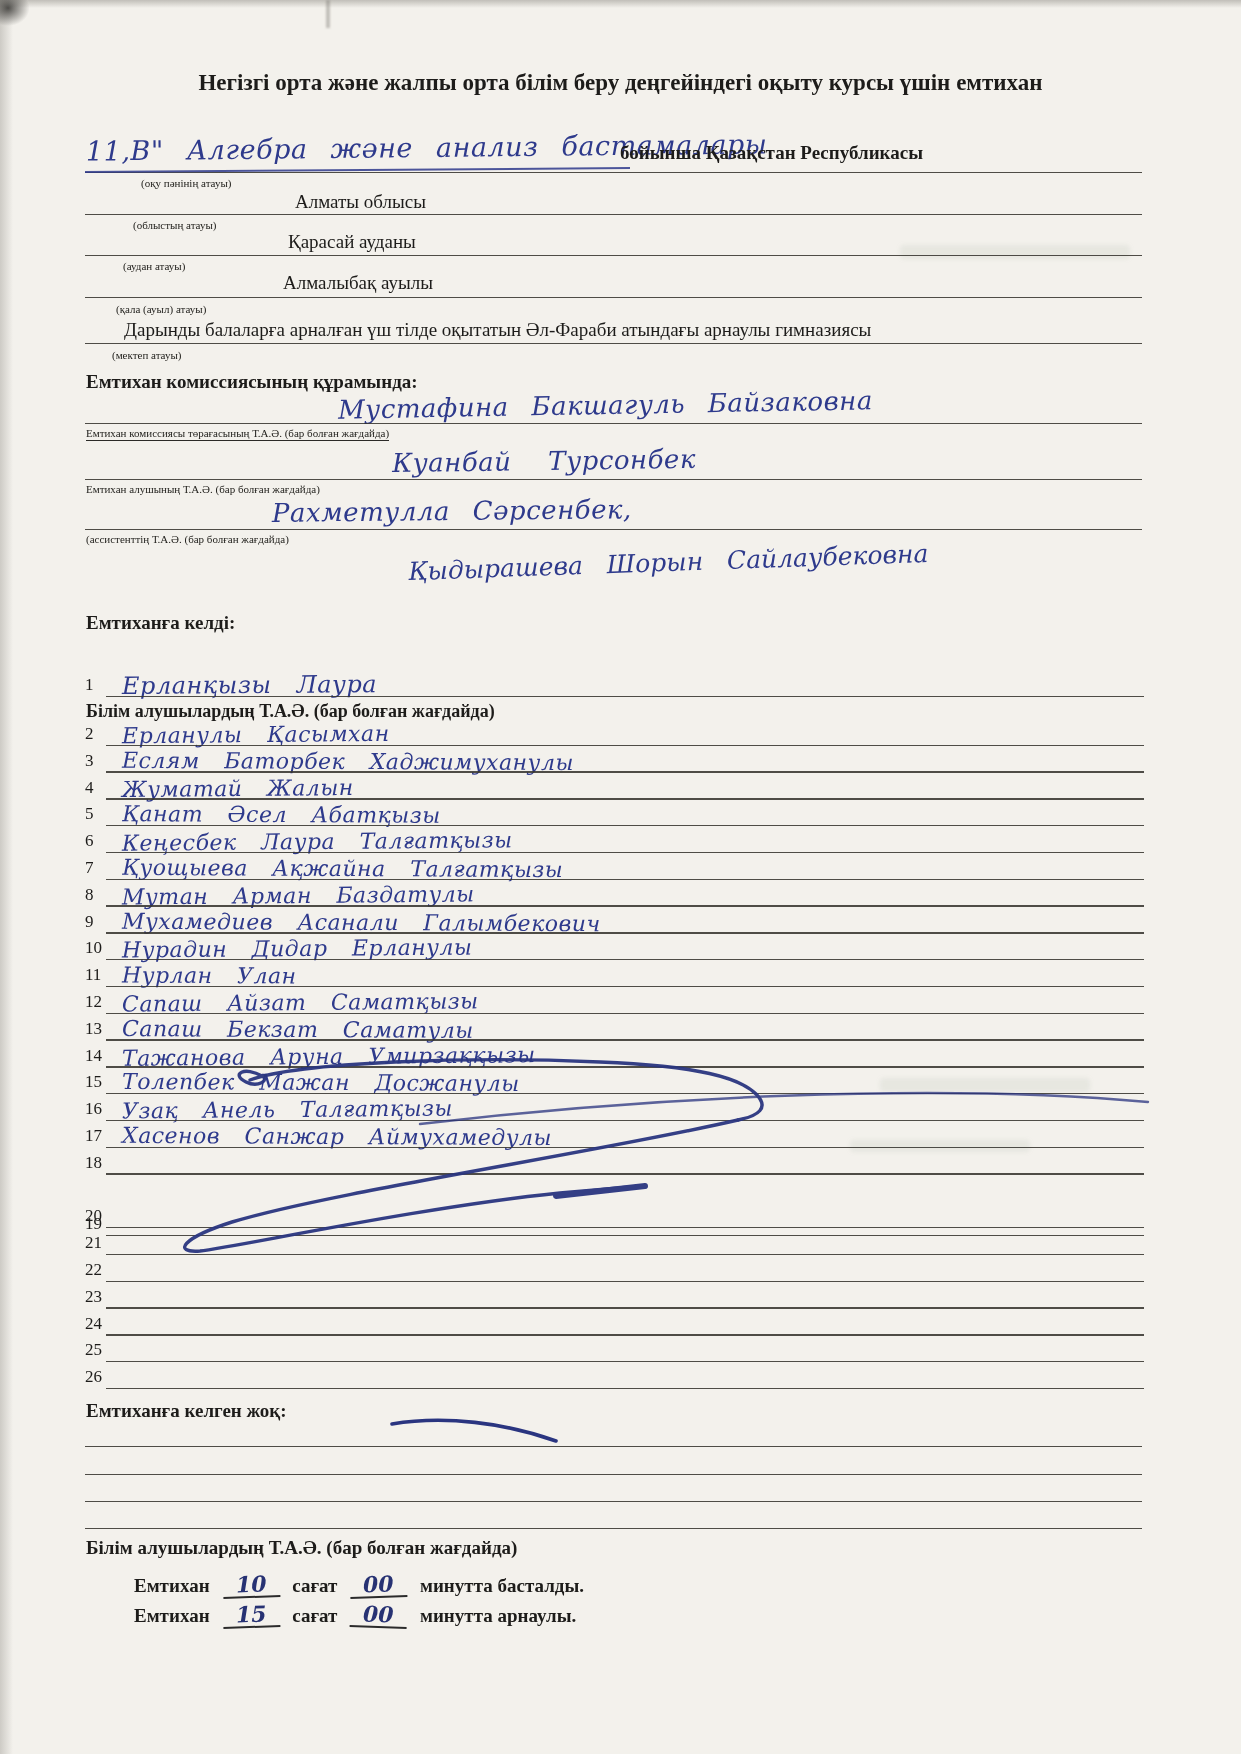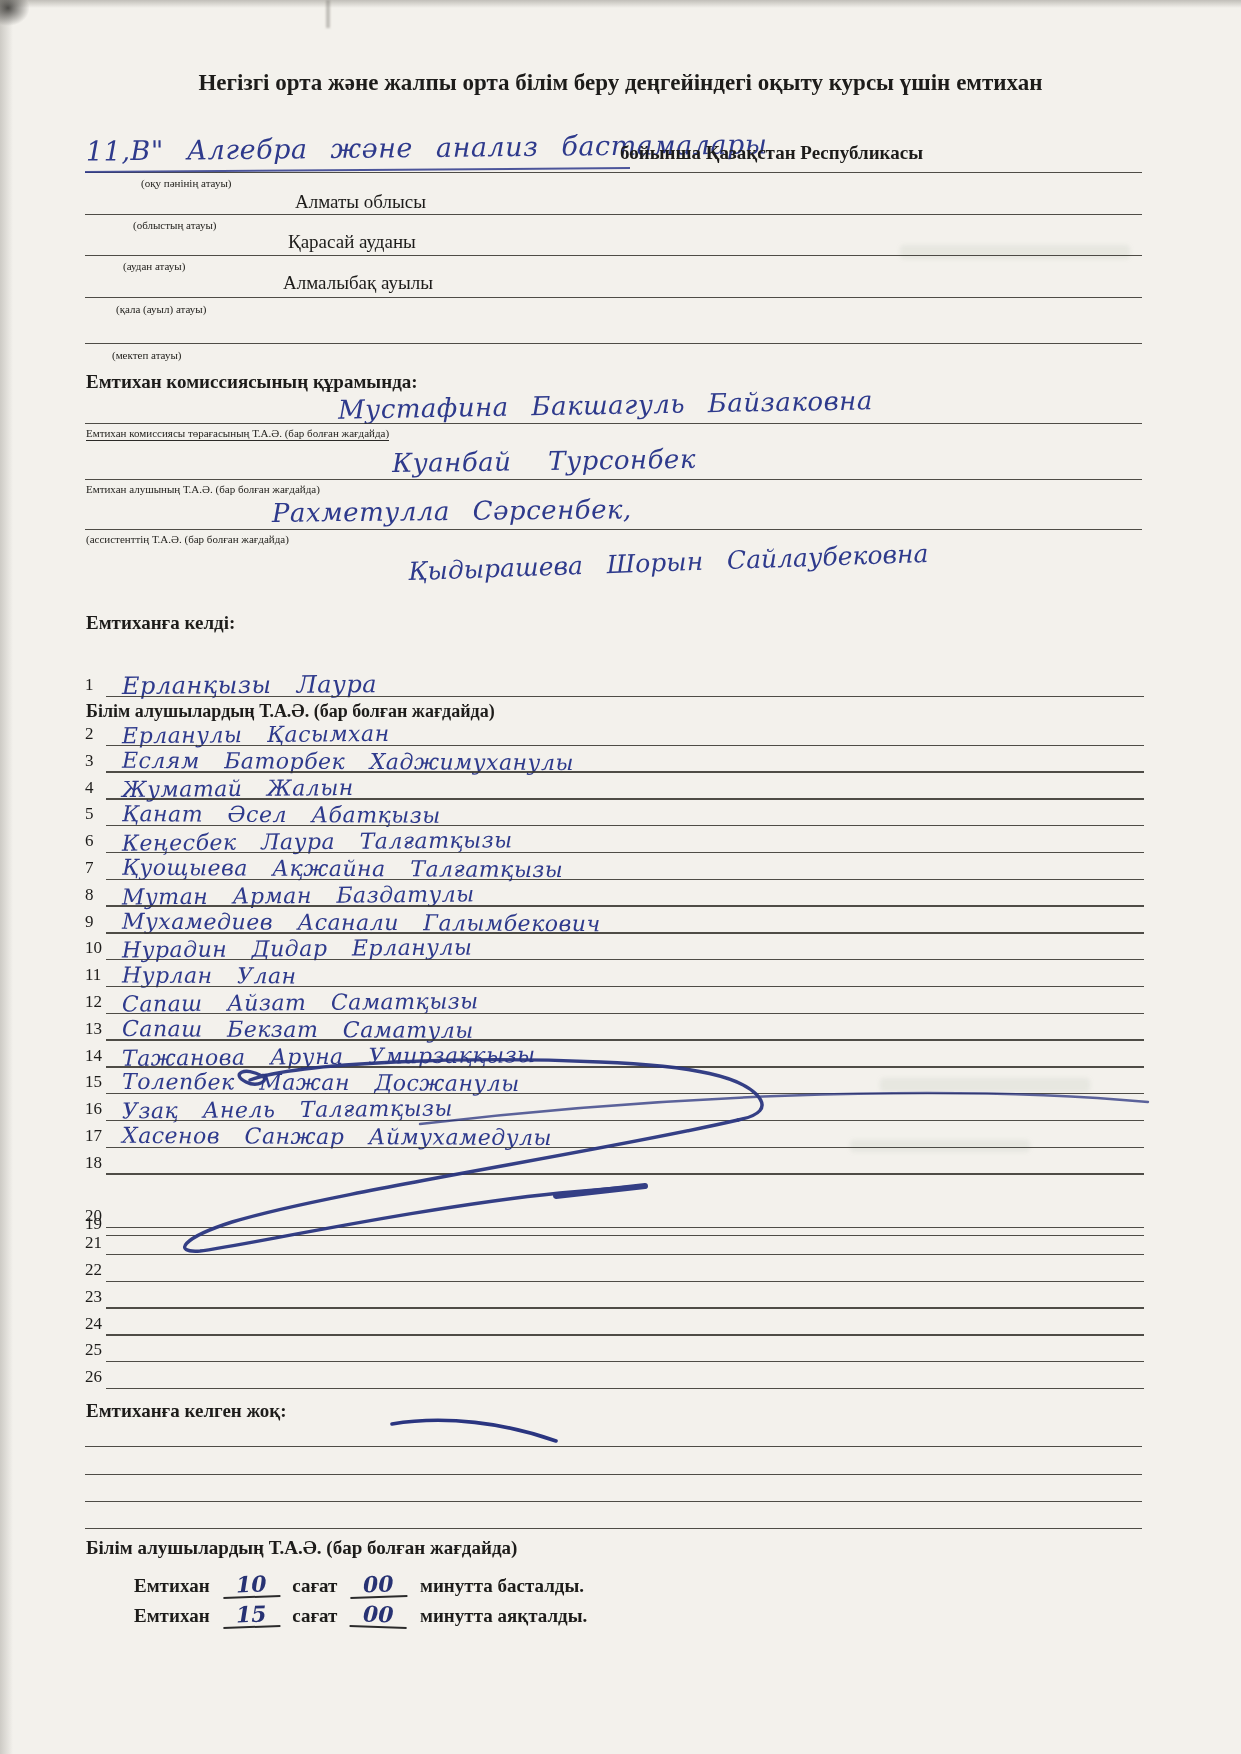--- a/index.html
+++ b/index.html
@@ -55,20 +55,21 @@
   <div class="abs lbl" style="left:133px;top:219px;">(облыстың атауы)</div>
 
   <div class="abs printed val" style="left:288px;top:231px;">Қарасай ауданы</div>
   <div class="rule" style="top:255px;"></div>
   <div class="abs lbl" style="left:123px;top:260px;">(аудан атауы)</div>
 
   <div class="abs printed val" style="left:283px;top:272px;">Алмалыбақ ауылы</div>
   <div class="rule" style="top:297px;"></div>
   <div class="abs lbl" style="left:116px;top:303px;">(қала (ауыл) атауы)</div>
 
+  <div class="abs printed val" style="left:124px;top:319px;white-space:nowrap;">Дарынды балаларға арналған үш тілде оқытатын Әл-Фараби атындағы арнаулы гимназиясы</div>
   <div class="rule" style="top:343px;"></div>
   <div class="abs lbl" style="left:112px;top:349px;">(мектеп атауы)</div>
 
   <div class="abs printed b" style="left:86px;top:371px;font-size:19px;">Емтихан комиссиясының құрамында:</div>
 
   <div class="abs hw hwbig" style="left:338px;top:392px;transform:rotate(-1deg);">Мустафина Бакшагуль Байзаковна</div>
   <div class="rule" style="top:423px;"></div>
   <div class="abs lbl" style="left:86px;top:427px;"><span class="ul">Емтихан комиссиясы төрағасының Т.А.Ә. (бар болған жағдайда)</span></div>
 
   <div class="abs hw hwbig" style="left:392px;top:448px;word-spacing:28px;transform:rotate(-.8deg);">Куанбай Турсонбек</div>
@@ -242,16 +243,16 @@
     <span class="hw timenum">10</span>
     <span>сағат</span>
     <span class="hw timenum">00</span>
     <span>минутта басталды.</span>
   </div>
   <div class="abs printed b timeline" style="left:86px;top:1603px;">
     <span>Емтихан</span>
     <span class="hw timenum">15</span>
     <span>сағат</span>
     <span class="hw timenum" style="transform:rotate(2deg);">00</span>
-    <span>минутта аяқталды.</span>
+    <span>минутта арнаулы.</span>
   </div>
 
 </div>
 
 </body></html>

